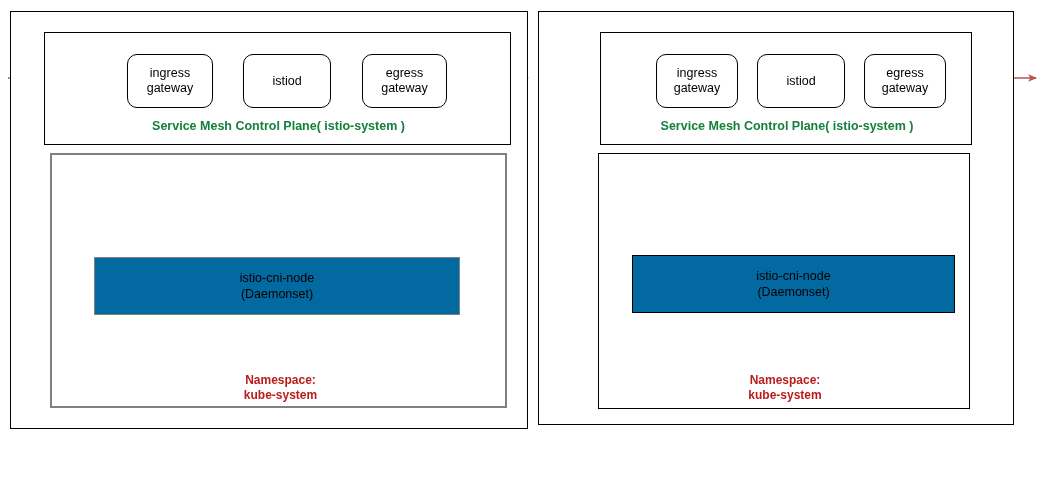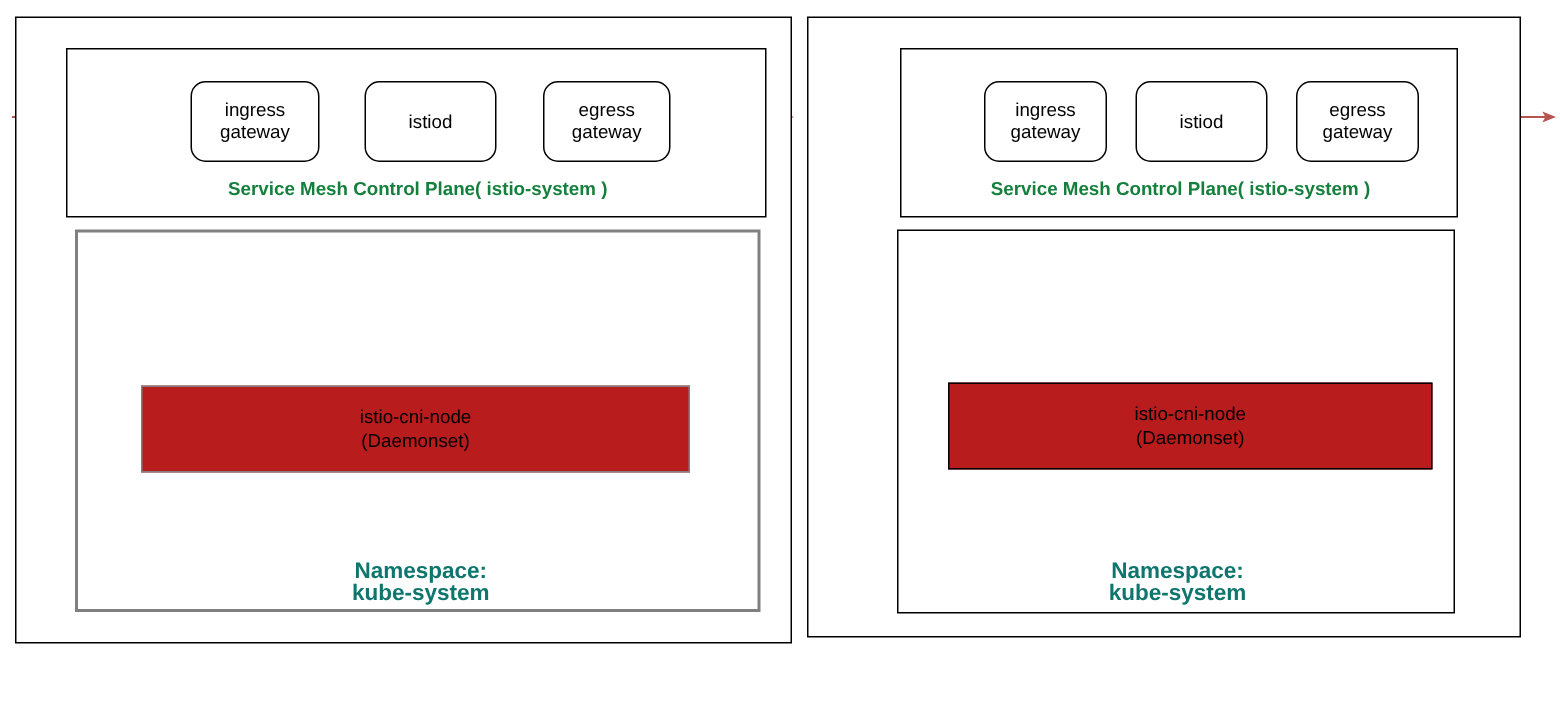--- a/index.html
+++ b/index.html
@@ -37,21 +37,21 @@
   .namespace-box {
     position: absolute;
     background: #ffffff;
     box-sizing: border-box;
   }
   .namespace-box.gray-border { border: 2px solid #808080; }
   .namespace-box.black-border { border: 1.4px solid #000000; }
 
   .daemonset-box {
     position: absolute;
-    background: #b91c1c;
+    background: #0369a1;
     box-sizing: border-box;
     display: flex;
     flex-direction: column;
     align-items: center;
     justify-content: center;
   }
   .daemonset-box.gray-border { border: 1.8px solid #808080; }
   .daemonset-box.black-border { border: 1.4px solid #000000; }
 
   .gw-box {
@@ -74,25 +74,25 @@
   .cp-caption {
     position: absolute;
     font-size: 12.5px;
     font-weight: bold;
     text-align: center;
     white-space: nowrap;
     color: #15803d;
   }
   .ns-caption {
     position: absolute;
-    font-size: 15px;
+    font-size: 12px;
     font-weight: bold;
     text-align: center;
     line-height: 15px;
-    color: #0f766e;
+    color: #b91c1c;
     white-space: nowrap;
   }
   .ds-line {
     font-size: 12.5px;
     line-height: 16px;
     color: #000000;
     white-space: nowrap;
   }
   
   .arrow-svg {

